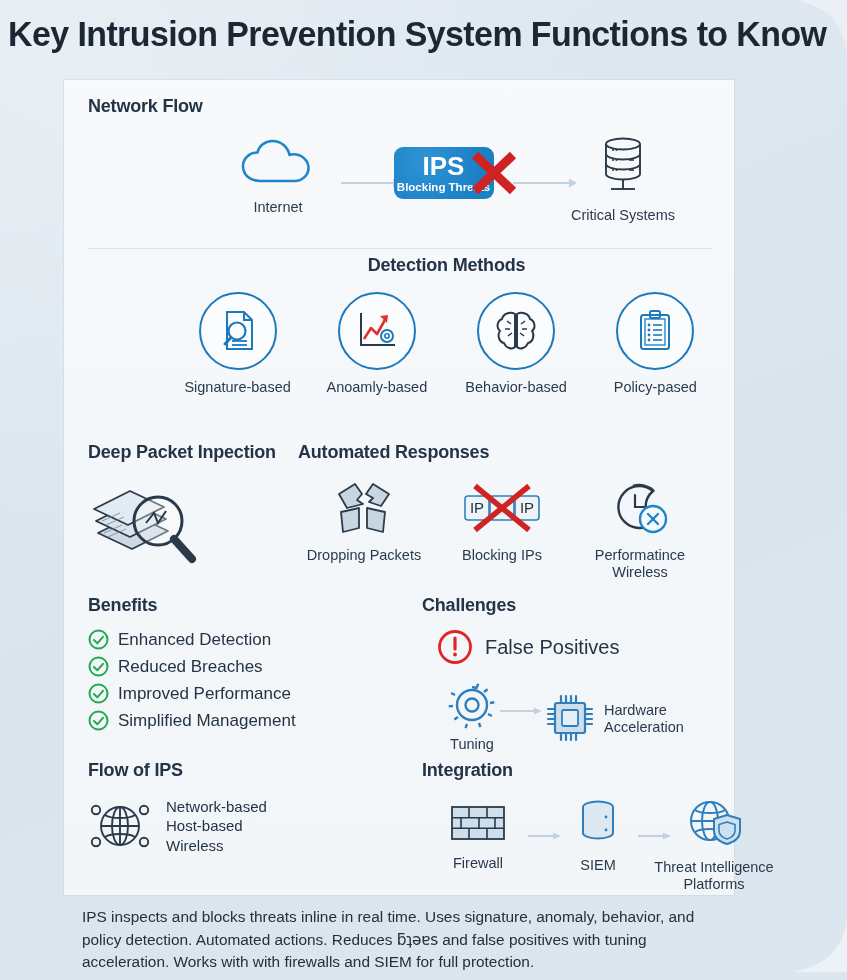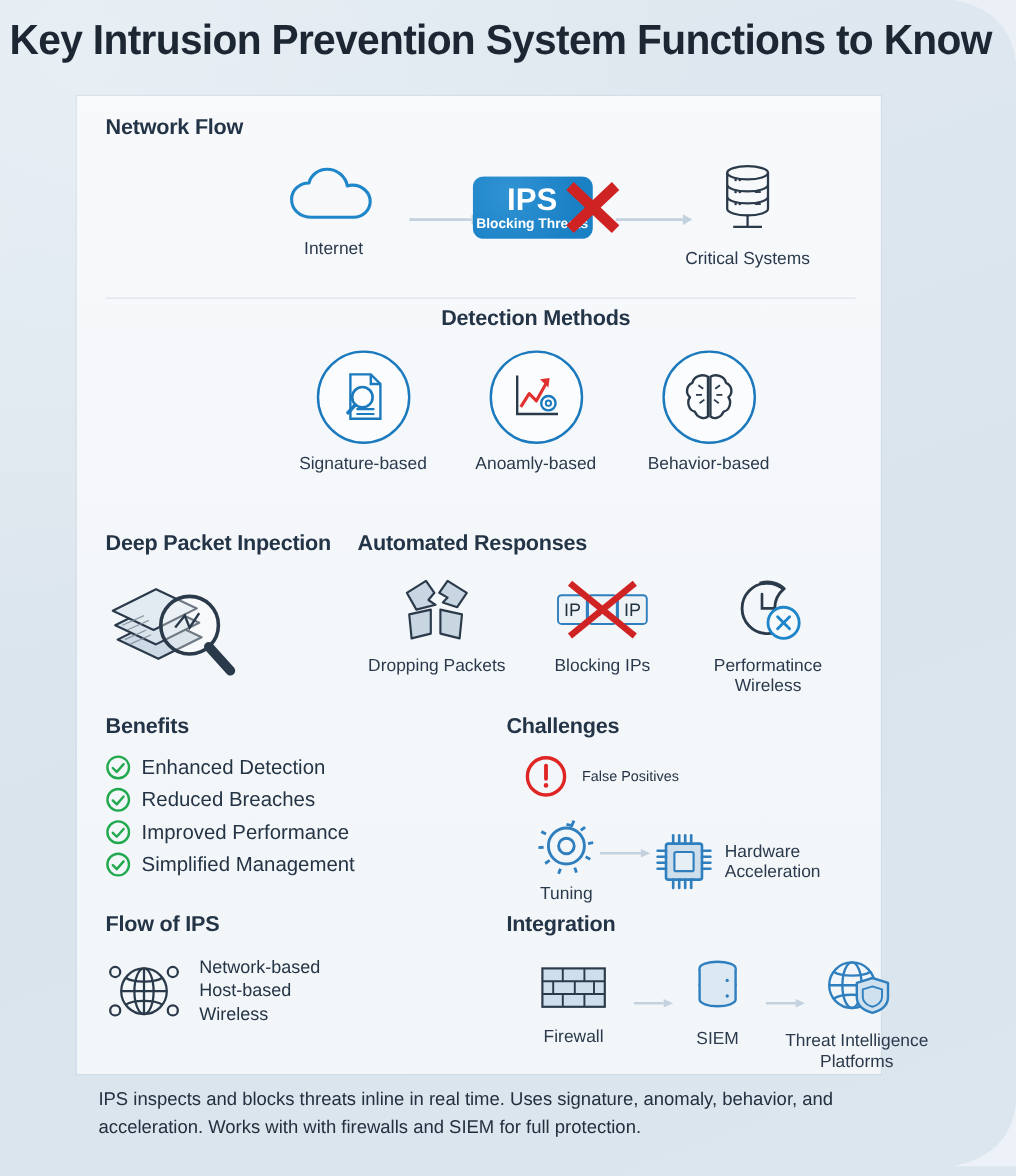--- a/index.html
+++ b/index.html
@@ -150,21 +150,21 @@
   .challenges{ position: absolute; left: 358px; top: 515px; width: 300px; }
 
   .benefit-list { margin-top: 10px; }
   .benefit-row {
     display: flex; align-items: center; gap: 9px;
     height: 27px;
   }
   .benefit-row .btxt { font-size: 17px; color: #253445; }
 
   .chal-top { display: flex; align-items: center; gap: 11px; margin-top: 12px; margin-left: 14px; }
-  .chal-top .ctxt { font-size: 12px; color: #253445; }
+  .chal-top .ctxt { font-size: 20px; color: #253445; }
 
   .chal-bottom { display: flex; align-items: flex-start; margin-top: 14px; margin-left: 24px; }
   .chal-cell { text-align: center; }
   .chal-cell .lbl { margin-top: 2px; }
   .chal-link { width: 46px; margin-top: 26px; }
   .chal-hw-text {
     font-size: 14.5px; color: #2a3a4c; line-height: 1.15;
     margin-left: 8px; margin-top: 22px;
   }
 
@@ -310,20 +310,42 @@
               <path d="M22 5 C17 2 10 5 9 10 C4 12 3 19 7 22 C4 26 6 33 11 34 C13 39 19 41 22 38 Z"></path>
               <path d="M24 5 C29 2 36 5 37 10 C42 12 43 19 39 22 C42 26 40 33 35 34 C33 39 27 41 24 38 Z"></path>
               <path d="M14 12 l4 3 M12 20 l5 0 M15 27 l4 -3" stroke-width="1.5"></path>
               <path d="M32 12 l-4 3 M34 20 l-5 0 M31 27 l-4 -3" stroke-width="1.5"></path>
             </g>
           </svg>
         </div>
         <div class="lbl">Behavior-based</div>
       </div>
 
+      <div class="det-item">
+        <div class="det-circle">
+          <svg width="42" height="46" viewBox="0 0 42 46">
+            <rect x="7" y="7" width="28" height="34" rx="2.5" fill="none" stroke="#1b79bd" stroke-width="2"></rect>
+            <rect x="11" y="11" width="20" height="26" fill="none" stroke="#1b79bd" stroke-width="1.3"></rect>
+            <rect x="16" y="3" width="10" height="7" rx="1.8" fill="none" stroke="#1b79bd" stroke-width="2"></rect>
+            <g stroke="#1b79bd" stroke-width="1.6">
+              <line x1="19" y1="17" x2="28" y2="17"></line>
+              <line x1="19" y1="22" x2="28" y2="22"></line>
+              <line x1="19" y1="27" x2="28" y2="27"></line>
+              <line x1="19" y1="32" x2="28" y2="32"></line>
+            </g>
+            <g fill="#1b79bd">
+              <circle cx="15" cy="17" r="1.4"></circle>
+                <circle cx="15" cy="22" r="1.4"></circle>
+              <circle cx="15" cy="27" r="1.4"></circle>
+                <circle cx="15" cy="32" r="1.4"></circle>
+            </g>
+          </svg>
+        </div>
+        <div class="lbl">Policy-pased</div>
+      </div>
     </div>
   </section>
 
   <section class="dpi-block">
     <div class="sec-title">Deep Packet Inpection</div>
     <div class="dpi-icon">
       <svg width="130" height="100" viewBox="0 0 130 100">
         <g stroke="#2b3a4a" stroke-width="1.8" stroke-linejoin="round">
           <path d="M10 60 L46 42 L80 58 L44 76 Z" fill="#cdd9e4"></path>
           <path d="M8 48 L44 30 L78 46 L42 64 Z" fill="#d9e3ec"></path>
@@ -591,14 +613,15 @@
           <div>Platforms</div>
         </div>
       </div>
     </div>
   </section>
 
 </div>
 
 <div class="footer">
   <div>IPS inspects and blocks threats inline in real time. Uses signature, anomaly, behavior, and</div>
+  <div><span>policy detection. Automated actions. Reduces </span><span class="glitch">ƃʇǝɐs</span><span> and false positives with tuning</span></div>
   <div>acceleration. Works with with firewalls and SIEM for full protection.</div>
 </div>
 
 </body></html>

